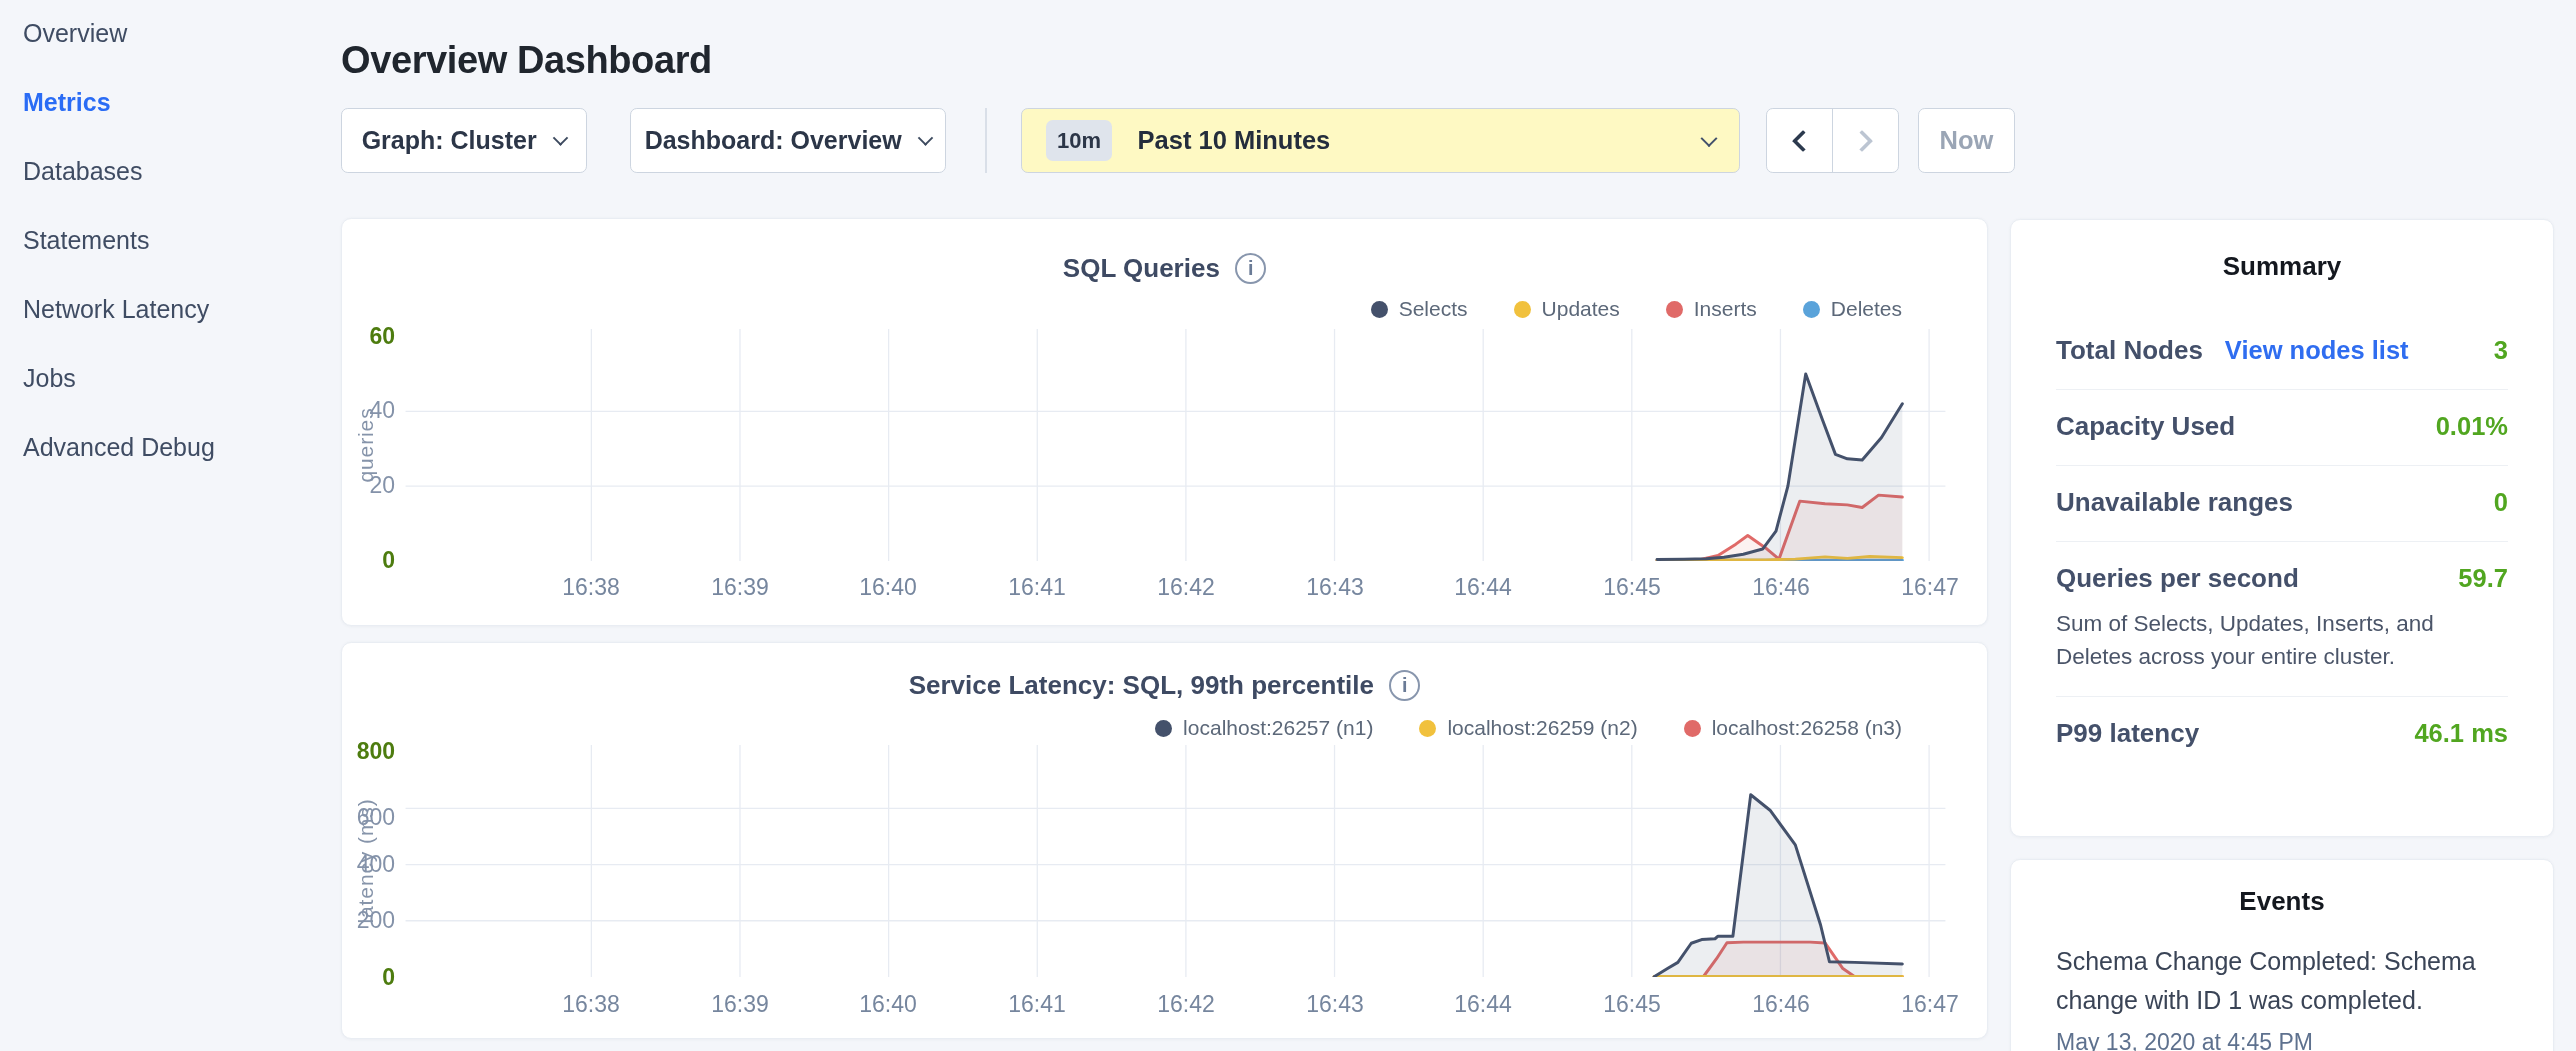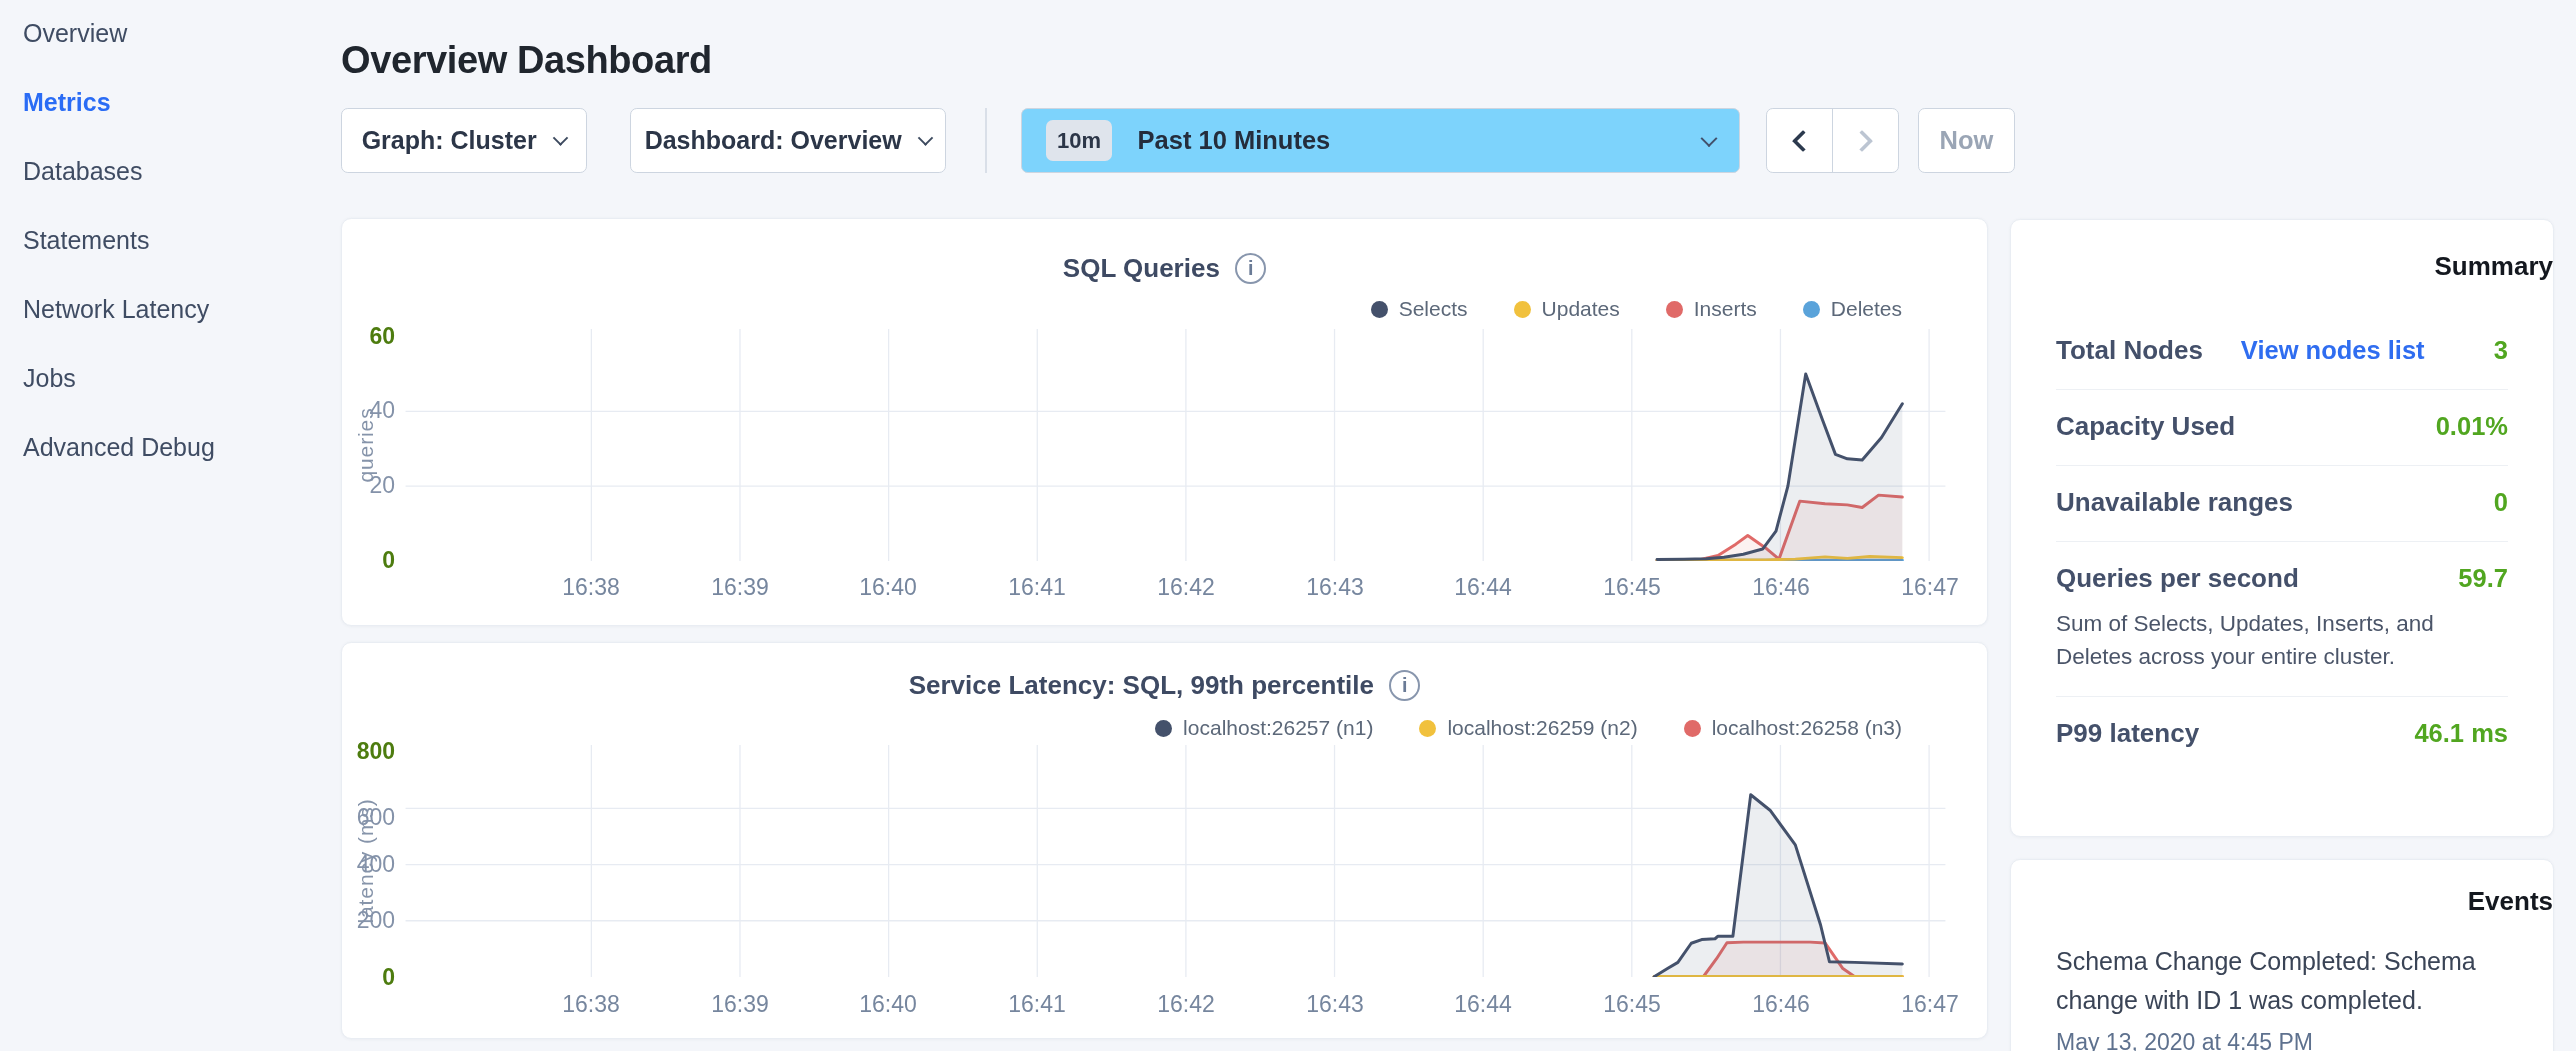--- a/index.html
+++ b/index.html
@@ -20,21 +20,21 @@
 
   .dropdown-btn {
     position:absolute; top:108px; height:65px; background:#fff;
     border:0.9px solid #cdd5e0; border-radius:6.8px; display:flex; align-items:center;
     justify-content:center; gap:18.7px; font-size:25px; font-weight:700; color:#2c3648; cursor:pointer;
   }
   .chev { display:inline-block; width:11px; height:11px; border-right:2.6px solid #3d4a5f; border-bottom:2.6px solid #3d4a5f; transform:rotate(45deg) translate(-1.7px,-1.7px); }
   .controls-divider { position:absolute; left:985px; top:108px; width:1.7px; height:65px; background:#d9dfe8; }
 
   .time-box {
-    position:absolute; left:1021px; top:108px; width:719px; height:65px; background:#7dd3fc;
+    position:absolute; left:1021px; top:108px; width:719px; height:65px; background:#fef9c3;
     border:0.9px solid #cdd5e0; border-radius:6.8px; display:flex; align-items:center; padding:0 24px; cursor:pointer;
   }
   .time-badge { background:#dfe4ec; border-radius:6.8px; font-size:22px; font-weight:700; color:#2c3648; padding:7.7px 11px; margin-right:25.5px; }
   .time-label { font-size:25.5px; font-weight:700; color:#242d3c; flex:1; }
   .time-box .chev { border-width:2.1px; width:12px; height:12px; border-color:#42506b; }
 
   .arrow-group { position:absolute; left:1766px; top:108px; width:133px; height:65px; background:#fff; border:0.9px solid #cdd5e0; border-radius:6.8px; display:flex; overflow:hidden; }
   .arrow-half { flex:1; display:flex; align-items:center; justify-content:center; cursor:pointer; }
   .arrow-half + .arrow-half { border-left:0.9px solid #cdd5e0; }
   .arr-left  { width:16px; height:16px; border-left:4.7px solid #2c3a4e; border-bottom:4.7px solid #2c3a4e; transform:rotate(45deg); border-radius:1.7px; margin-left:6.8px; }
@@ -64,26 +64,26 @@
   .legend-dot { width:17px; height:17px; border-radius:50%; }
   .plot { position:absolute; left:63px; width:1541px; height:232px; }
   .plot svg { position:absolute; left:0; top:0; }
   .ytick { position:absolute; left:0; width:53px; text-align:right; font-size:23px; color:#8492a9; line-height:27px; }
   .ytick.bold { color:#4d7c0f; font-weight:700; }
   .xtick { position:absolute; transform:translateX(-50%); font-size:23px; color:#76869e; }
   .ylab { position:absolute; left:5.1px; width:36px; display:flex; align-items:center; justify-content:center; }
   .ylab span { transform:rotate(-90deg); white-space:nowrap; font-size:21px; color:#8694aa; letter-spacing:0.9px; }
 
   
-  .panel-title { text-align:right; font-size:26px; font-weight:700; color:#14181f; margin-top:31px; }
+  .panel-title { text-align:center; font-size:26px; font-weight:700; color:#14181f; margin-top:31px; }
   .sum-rows { margin:32px 45px 0 45px; }
   .sum-row { padding:21px 0 23px 0; }
   .sum-head { display:flex; align-items:baseline; }
   .sum-label { font-size:26px; font-weight:700; color:#44506a; }
-  .sum-link { font-size:25.5px; font-weight:700; color:#2f6df0; margin-left:38px; cursor:pointer; }
+  .sum-link { font-size:25.5px; font-weight:700; color:#2f6df0; margin-left:22px; cursor:pointer; }
   .sum-value { font-size:25.5px; font-weight:700; color:#51a620; margin-left:auto; }
   .sum-desc { font-size:22.5px; color:#4b5569; line-height:33px; margin-top:13.6px; }
   .sum-div { height:0.9px; background:#edf0f4; }
 
   
   .events-body { margin:25.5px 45px 0 45px; }
   .event-text { font-size:25px; color:#3a4456; line-height:39px; }
   .event-time { font-size:23px; color:#5e718e; margin-top:8.5px; }
 </style>
 </head>

